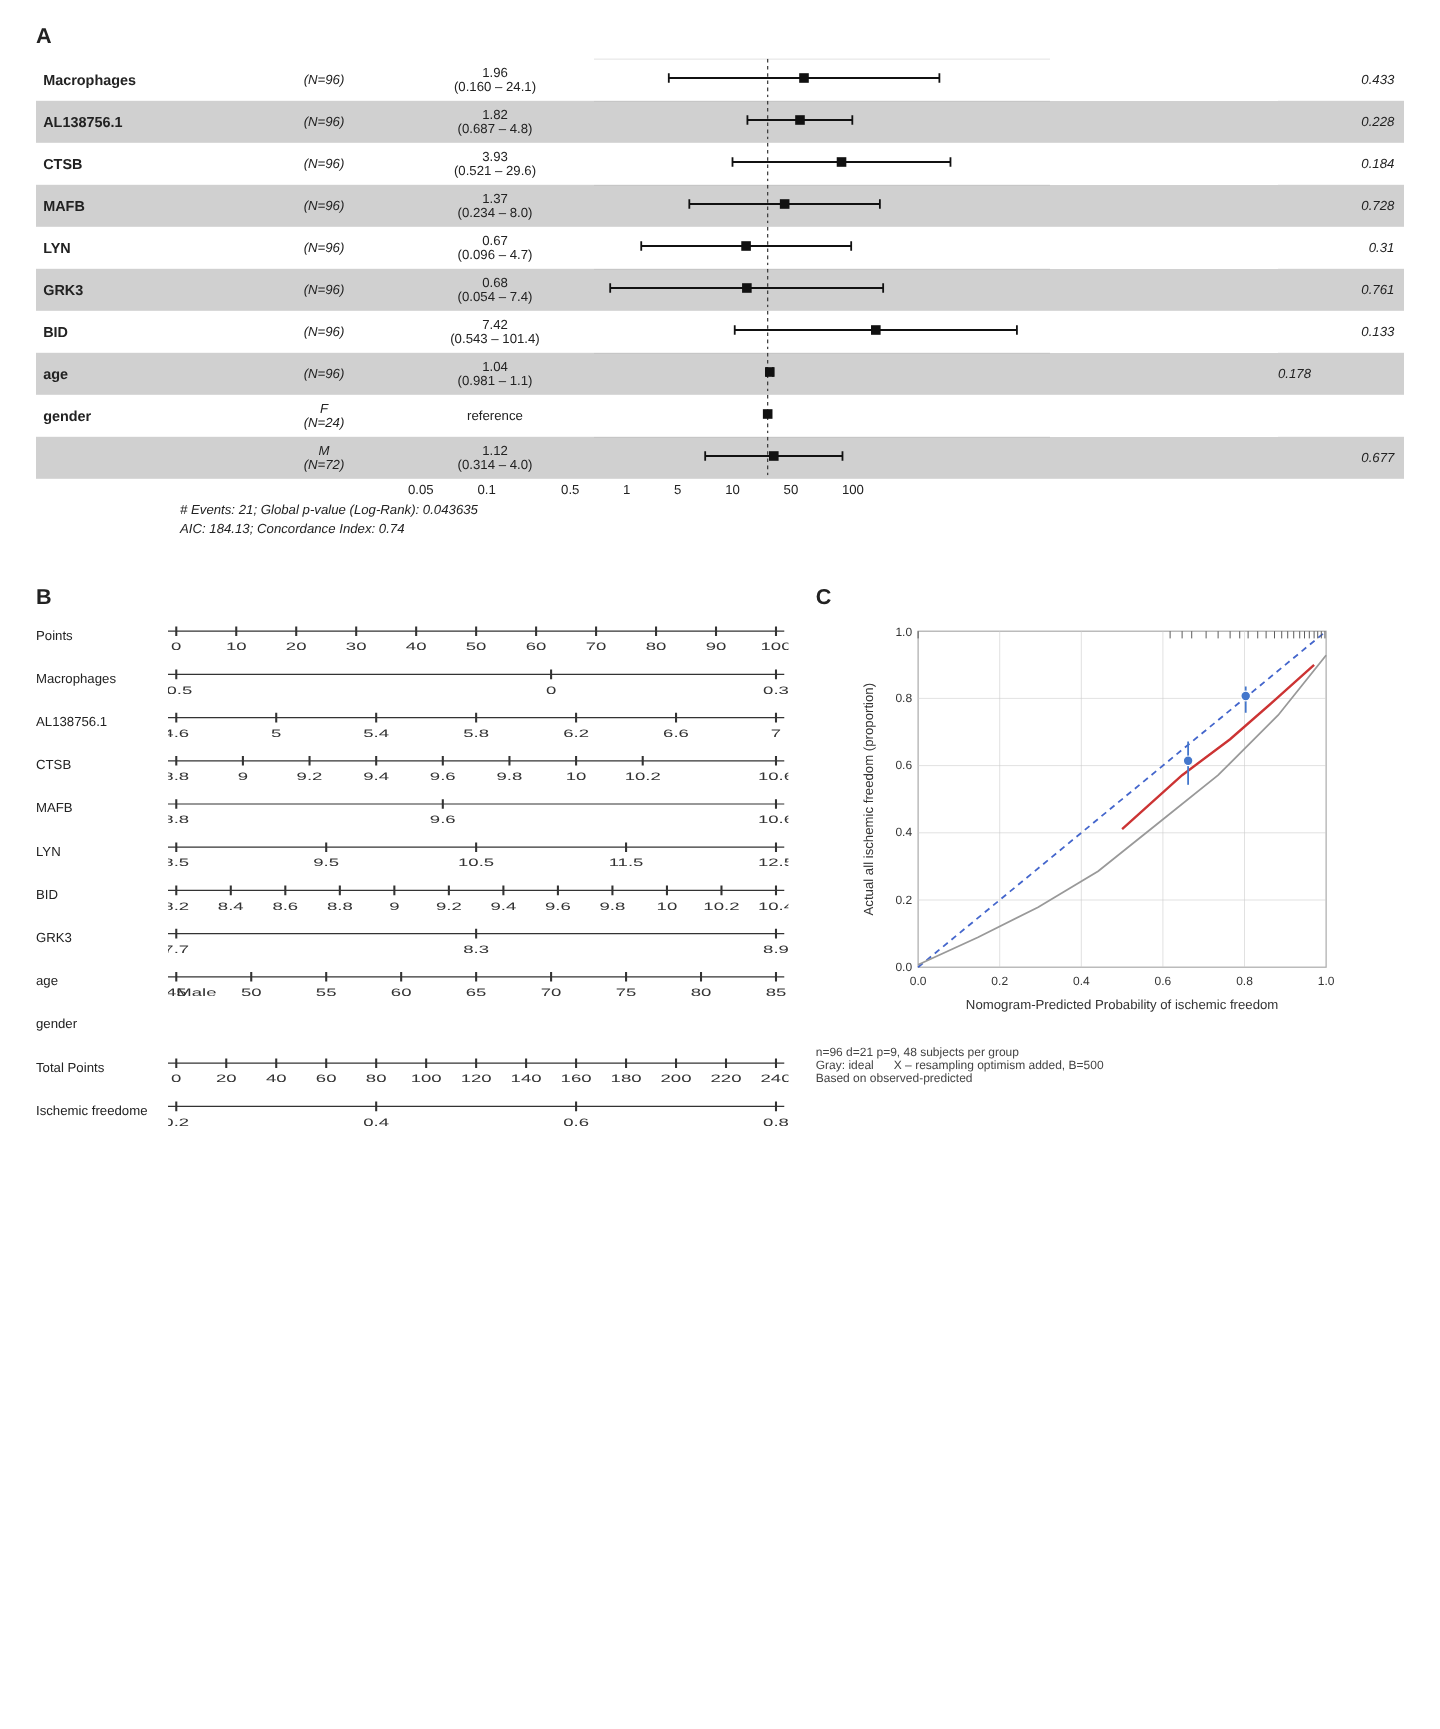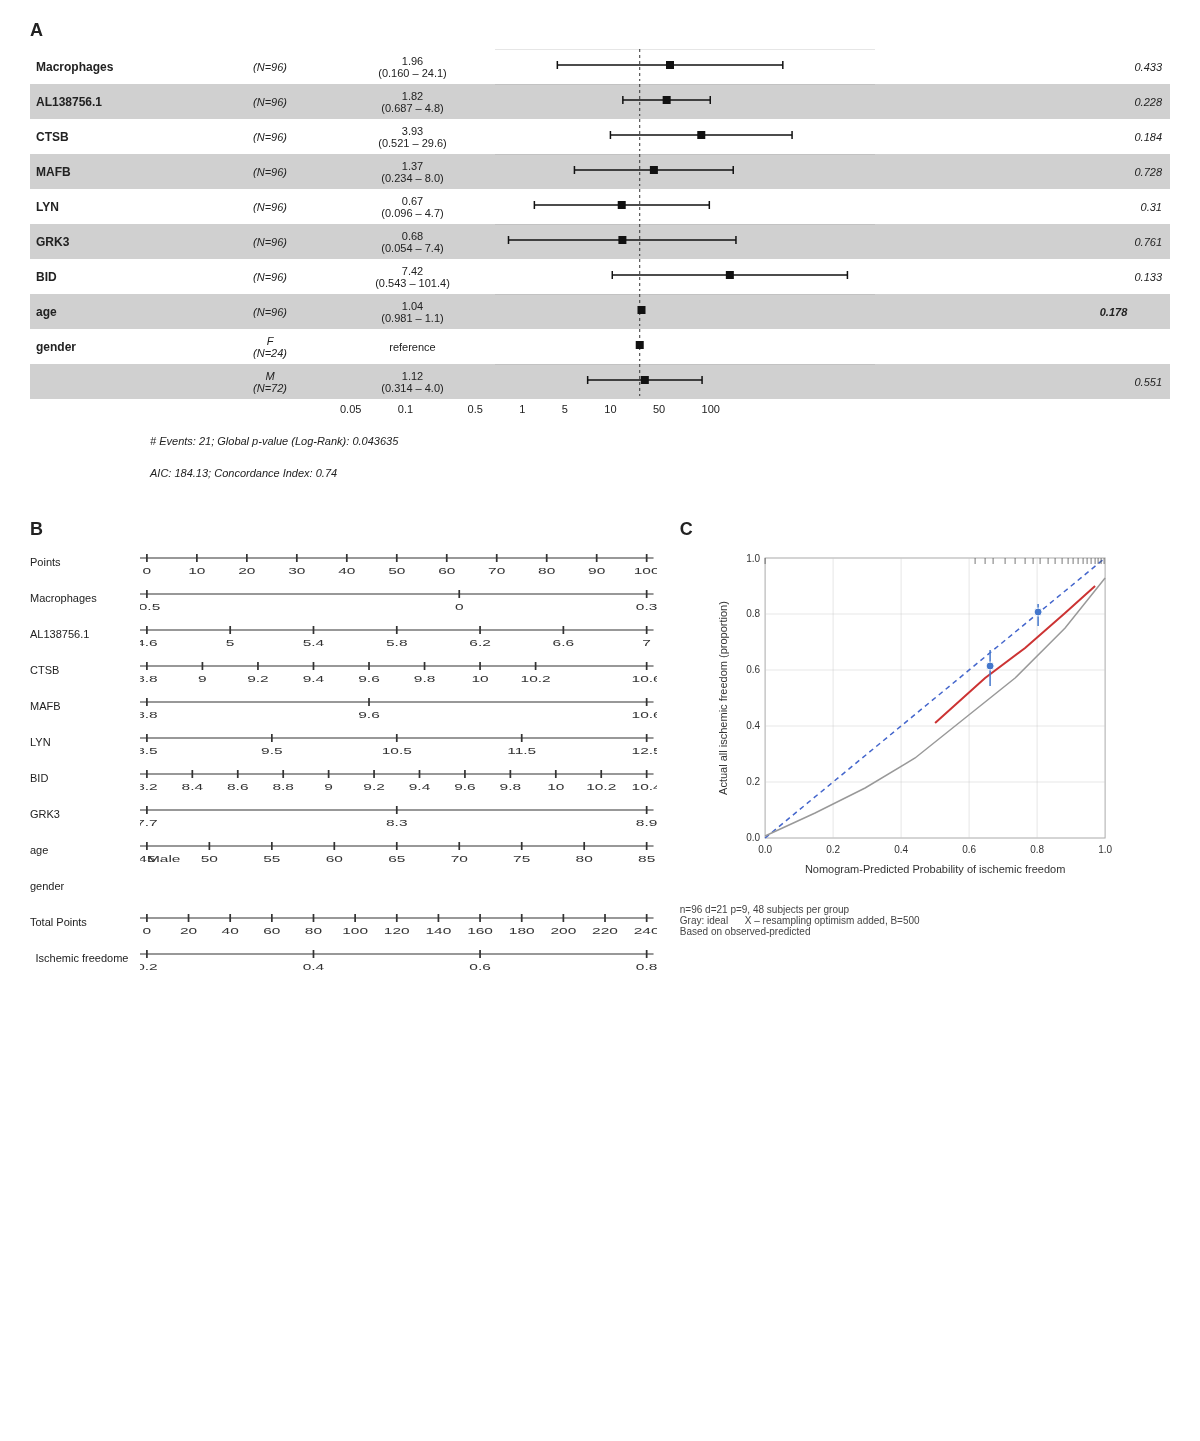--- a/index.html
+++ b/index.html
@@ -42,21 +42,21 @@
       width: 120px;
       font-weight: bold;
       font-size: 12px;
       padding: 6px 4px;
       vertical-align: middle;
     }
 
     .forest-footer {
       font-size: 11px;
       font-style: italic;
-      margin-top: 20px;
+      margin-top: 4px;
       margin-left: 310px;
     }
 
     .panels-bc {
       display: flex;
       flex-direction: row;
       width: 100%;
       margin-top: 30px;
       overflow: hidden;
     }
@@ -193,21 +193,21 @@
             <td style="font-size: 11px; width: 110px; text-align: center; vertical-align: middle; white-space: pre;">1.04
 (0.981 – 1.1)</td>
             <td style="width: 380px; vertical-align: middle; position: relative; padding: 0px;"><svg width="380" height="32">
                 <line x1="0" y1="0" x2="380" y2="0" stroke="#999" stroke-width="0.5"></line>
                 <line x1="144.73421150868322" y1="0" x2="144.73421150868322" y2="32" stroke="#333" stroke-width="1" stroke-dasharray="3,3"></line>
                 <line x1="143.87167117042273" y1="16" x2="149.01975853605094" y2="16" stroke="#111" stroke-width="1.5"></line>
                 <line x1="143.87167117042273" y1="12" x2="143.87167117042273" y2="20" stroke="#111" stroke-width="1.5"></line>
                 <line x1="149.01975853605094" y1="12" x2="149.01975853605094" y2="20" stroke="#111" stroke-width="1.5"></line>
                 <rect x="142.4977399272673" y="12" width="8" height="8" fill="#111"></rect>
               </svg></td>
-            <td style="font-style: italic; font-size: 11px; text-align: center; padding-right: 8px; width: 70px; font-weight: bold;">0.178</td>
+            <td style="font-style: italic; font-size: 11px; text-align: left; padding-right: 8px; width: 70px;">0.178</td>
           </tr>
           <tr>
             <td class="row-label" style="font-weight: bold; font-size: 12px; padding: 5px 6px; width: 120px;">gender</td>
             <td style="font-style: italic; font-size: 11px; width: 80px; text-align: center; vertical-align: middle; white-space: pre;">F
 (N=24)</td>
             <td style="font-size: 11px; width: 110px; text-align: center; vertical-align: middle; white-space: pre;">reference</td>
             <td style="width: 380px; vertical-align: middle; position: relative; padding: 0px;"><svg width="380" height="32">
                 <line x1="144.73421150868322" y1="0" x2="144.73421150868322" y2="32" stroke="#333" stroke-width="1" stroke-dasharray="3,3"></line>
                 <rect x="140.73421150868322" y="12" width="8" height="8" fill="#111"></rect>
               </svg></td>
@@ -220,21 +220,21 @@
             <td style="font-size: 11px; width: 110px; text-align: center; vertical-align: middle; white-space: pre;">1.12
 (0.314 – 4.0)</td>
             <td style="width: 380px; vertical-align: middle; position: relative; padding: 0px;"><svg width="380" height="32">
                 <line x1="0" y1="0" x2="380" y2="0" stroke="#999" stroke-width="0.5"></line>
                 <line x1="144.73421150868322" y1="0" x2="144.73421150868322" y2="32" stroke="#333" stroke-width="1" stroke-dasharray="3,3"></line>
                 <line x1="92.64936504328607" y1="16" x2="207.0678435567094" y2="16" stroke="#111" stroke-width="1.5"></line>
                 <line x1="92.64936504328607" y1="12" x2="92.64936504328607" y2="20" stroke="#111" stroke-width="1.5"></line>
                 <line x1="207.0678435567094" y1="12" x2="207.0678435567094" y2="20" stroke="#111" stroke-width="1.5"></line>
                 <rect x="145.82994641790307" y="12" width="8" height="8" fill="#111"></rect>
               </svg></td>
-            <td style="font-style: italic; font-size: 11px; text-align: right; padding-right: 8px; width: 70px;">0.551</td>
+            <td style="font-style: italic; font-size: 11px; text-align: right; padding-right: 8px; width: 70px;">0.677</td>
           </tr>
         </tbody>
     </table>
 
     <div style="display:flex; margin-left:310px; margin-top:4px; width:380px; justify-content:space-between; font-size:11px;">
       <span>0.05</span>
       <span>0.1</span>
       <span style="margin-left:18px;">0.5</span>
       <span>1</span>
       <span>5</span>
@@ -461,21 +461,21 @@
                 <text x="221.5" y="26" font-size="9" text-anchor="middle" fill="#333">180</text>
                 <line x1="245.66666666666669" y1="6" x2="245.66666666666669" y2="14" stroke="#333" stroke-width="1"></line>
                 <text x="245.66666666666669" y="26" font-size="9" text-anchor="middle" fill="#333">200</text>
                 <line x1="269.8333333333333" y1="6" x2="269.8333333333333" y2="14" stroke="#333" stroke-width="1"></line>
                 <text x="269.8333333333333" y="26" font-size="9" text-anchor="middle" fill="#333">220</text>
                 <line x1="294" y1="6" x2="294" y2="14" stroke="#333" stroke-width="1"></line>
                 <text x="294" y="26" font-size="9" text-anchor="middle" fill="#333">240</text>
               </svg></div>
           </div>
           <div style="display: flex; align-items: center; margin-bottom: 8px;">
-            <div style="width: 110px; font-size: 11px; text-align: center; padding-right: 6px;">Ischemic freedome</div>
+            <div style="width: 110px; font-size: 11px; text-align: left; padding-right: 6px;">Ischemic freedome</div>
             <div style="flex: 1 1 0%; position: relative; height: 28px;"><svg width="100%" height="28" viewBox="0 0 300 28" preserveAspectRatio="none">
                 <line x1="0" y1="10" x2="298" y2="10" stroke="#333" stroke-width="1"></line>
                 <line x1="294" y1="6" x2="294" y2="14" stroke="#333" stroke-width="1"></line>
                 <text x="294" y="26" font-size="9" text-anchor="middle" fill="#333">0.8</text>
                 <line x1="197.3333333333333" y1="6" x2="197.3333333333333" y2="14" stroke="#333" stroke-width="1"></line>
                 <text x="197.3333333333333" y="26" font-size="9" text-anchor="middle" fill="#333">0.6</text>
                 <line x1="100.66666666666666" y1="6" x2="100.66666666666666" y2="14" stroke="#333" stroke-width="1"></line>
                 <text x="100.66666666666666" y="26" font-size="9" text-anchor="middle" fill="#333">0.4</text>
                 <line x1="4" y1="6" x2="4" y2="14" stroke="#333" stroke-width="1"></line>
                 <text x="4" y="26" font-size="9" text-anchor="middle" fill="#333">0.2</text>

